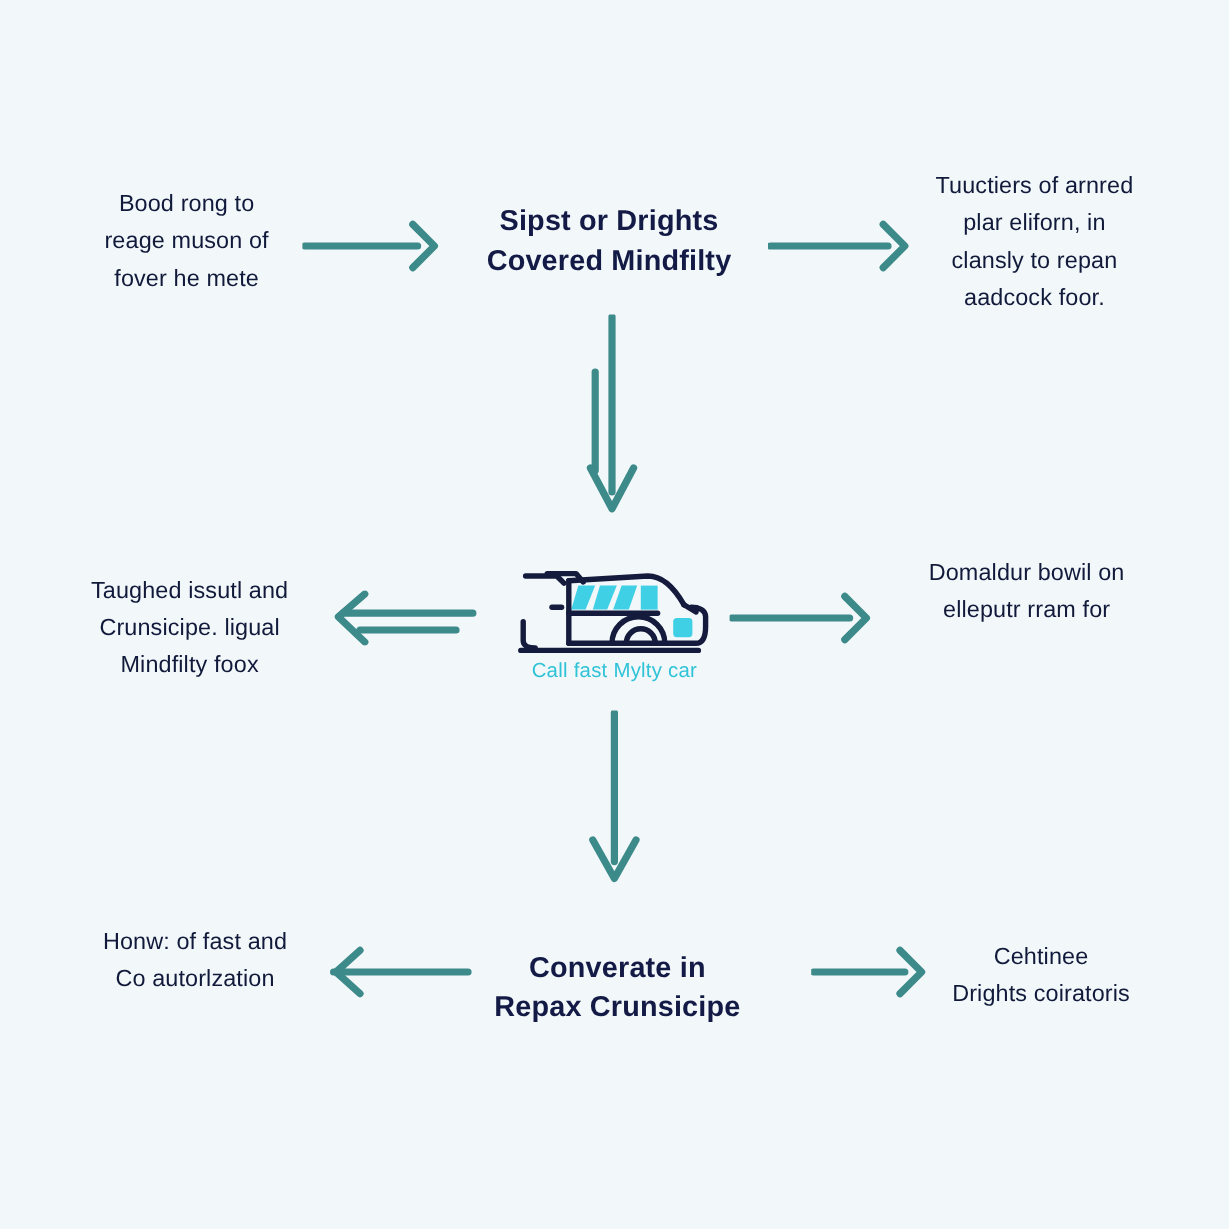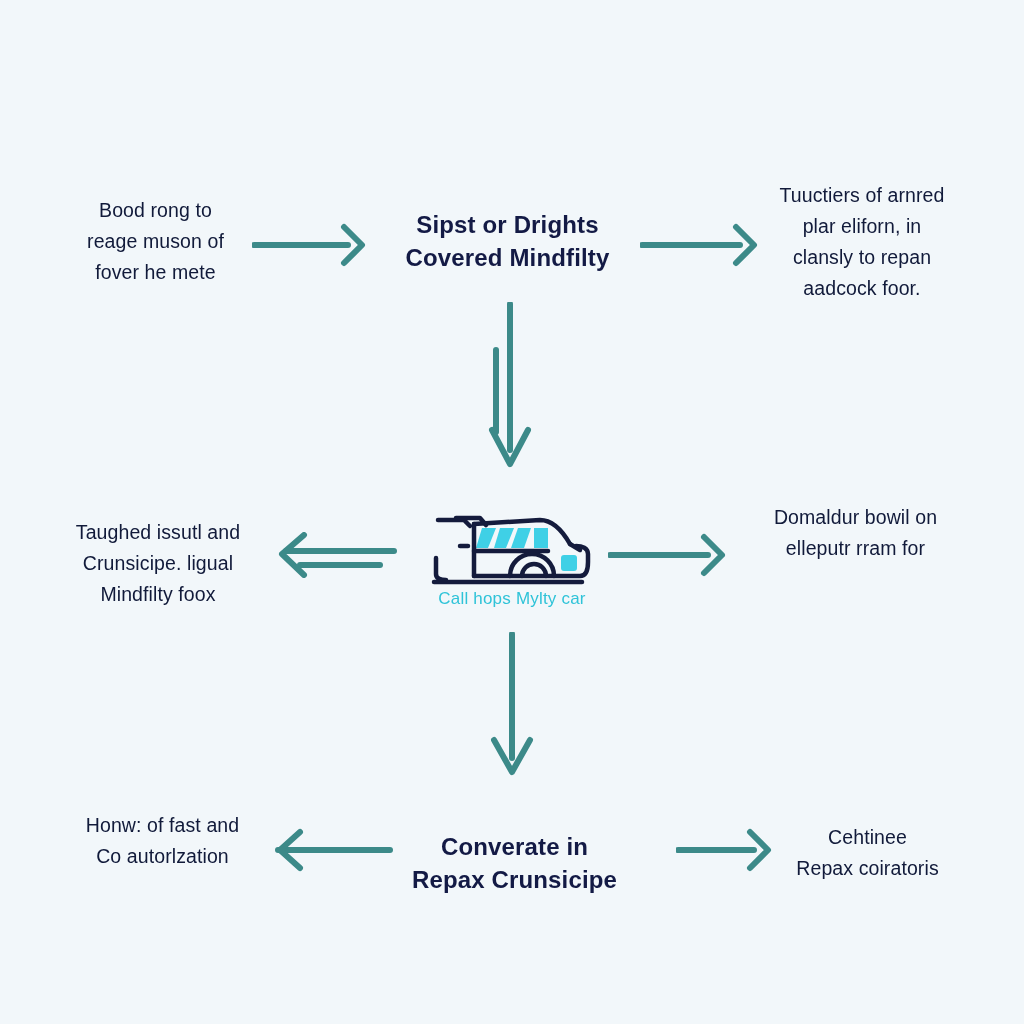--- a/index.html
+++ b/index.html
@@ -13,21 +13,20 @@
     background: #f2f7fa;
     font-family: "Liberation Sans", sans-serif;
     overflow: hidden;
   }
 
   #canvas {
     position: relative;
     width: 1024px;
     height: 909px;
     background: #f2f7fa;
-    margin-top: 40px;
   }
 
   
   .note {
     position: absolute;
     text-align: center;
     color: #111a3a;
     font-family: "Liberation Sans", sans-serif;
     font-size: 19.5px;
     line-height: 31px;
@@ -182,21 +181,21 @@
 
         <path d="M30,40 L38,40"></path>
 
         <path d="M4,76 L152,76"></path>
 
         <path d="M6,52 L6,68 C6,72 10,74 16,74"></path>
       </g>
     </svg>
   </div>
 
-  <div id="car-caption">Call hops Mylty car</div>
+  <div id="car-caption">Call fast Mylty car</div>
 
   <div class="arrow" id="arrow-mid-center-to-right">
     <svg width="120" height="46" viewBox="0 0 120 46" aria-hidden="true">
       <line x1="2" y1="23" x2="100" y2="23" stroke="#3c8a89" stroke-width="6" stroke-linecap="round"></line>
       <polyline points="96,5 114,23 96,41" fill="none" stroke="#3c8a89" stroke-width="6" stroke-linecap="round" stroke-linejoin="round"></polyline>
     </svg>
   </div>
 
   <div class="note" id="note-mid-right">
     <span class="ln">Domaldur bowil on</span>
@@ -229,16 +228,16 @@
 
   <div class="arrow" id="arrow-bot-center-to-right">
     <svg width="98" height="46" viewBox="0 0 98 46" aria-hidden="true">
       <line x1="2" y1="23" x2="78" y2="23" stroke="#3c8a89" stroke-width="6" stroke-linecap="round"></line>
       <polyline points="74,5 92,23 74,41" fill="none" stroke="#3c8a89" stroke-width="6" stroke-linecap="round" stroke-linejoin="round"></polyline>
     </svg>
   </div>
 
   <div class="note" id="note-bot-right">
     <span class="ln">Cehtinee</span>
-    <span class="ln">Repax coiratoris</span>
+    <span class="ln">Drights coiratoris</span>
   </div>
 
 </div>
 
 </body></html>

